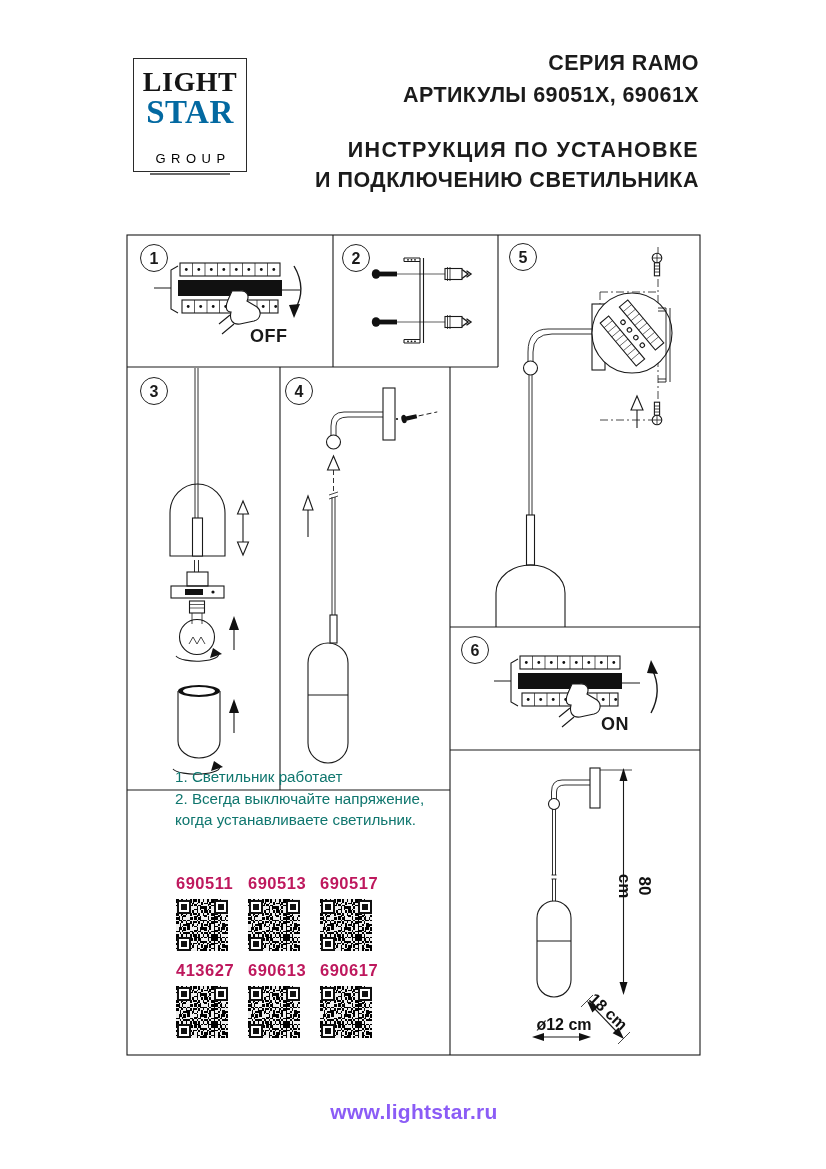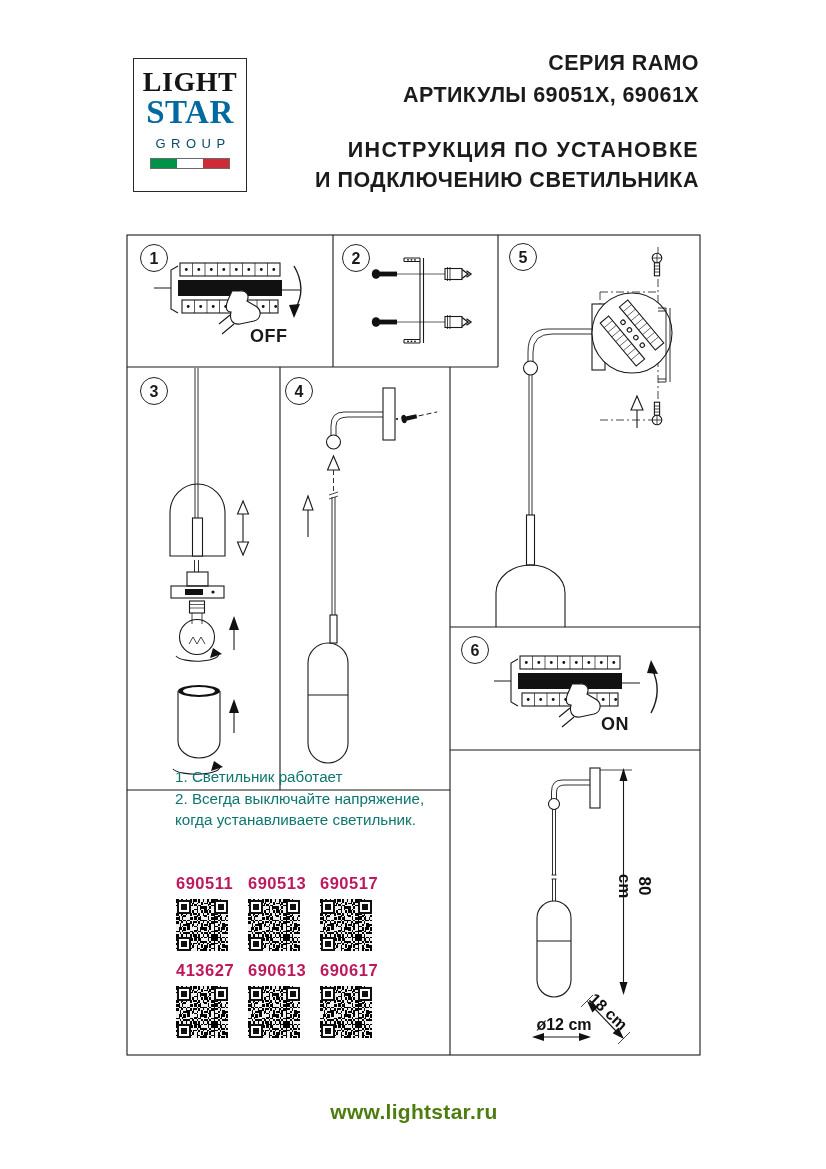--- a/index.html
+++ b/index.html
@@ -1,25 +1,25 @@
 <!DOCTYPE html>
 <html><head>
 <meta charset="utf-8">
 <style>
   html,body{margin:0;padding:0;background:#e8e8e8;}
   .page{position:relative;width:826px;height:1169px;background:#fff;margin:0 auto;
         font-family:"Liberation Sans",sans-serif;color:#1a1a1a;overflow:hidden;}
   .abs{position:absolute;}
 
   
-  .logo{position:absolute;left:133px;top:58px;width:114px;height:134px;border:1.5px solid #2a2a2a;
+  .logo{position:absolute;left:133px;top:58px;width:114px;height:114px;border:1.5px solid #2a2a2a;
         box-sizing:border-box;display:flex;flex-direction:column;align-items:center;justify-content:flex-start;padding-top:8px;}
   .logo .w1{font-family:"Liberation Serif",serif;font-weight:bold;font-size:28px;line-height:29px;letter-spacing:.5px;color:#141414;}
   .logo .w2{font-family:"Liberation Serif",serif;font-weight:bold;font-size:33px;line-height:32px;letter-spacing:.5px;color:#0369a1;}
-  .logo .w3{font-size:13px;letter-spacing:5.5px;margin-top:8px;margin-left:6px;color:#0c4a6e;}
+  .logo .w3{font-size:13px;letter-spacing:5.5px;margin-top:23px;margin-left:6px;color:#000000;}
   .flag{width:78px;height:9px;border:1px solid #6a6a6a;display:flex;margin-top:7px;box-sizing:content-box;}
   .flag i{flex:1;display:block;}
 
   
   .title{position:absolute;top:51px;right:127px;text-align:right;font-weight:bold;color:#1b1b1b;}
   .title .l1{font-size:21.5px;letter-spacing:.4px;}
   .title .l2{font-size:21.5px;letter-spacing:.4px;margin-top:7px;}
   .title .l3{font-size:21.5px;letter-spacing:1.3px;margin-top:30px;}
   .title .l4{font-size:21.5px;letter-spacing:.5px;margin-top:5px;}
 
@@ -47,21 +47,21 @@
   .qr::after{top:2.5px;right:2.5px;}
   .qr .f{position:absolute;bottom:2.5px;left:2.5px;}
 
   
   .dim{position:absolute;font-weight:bold;color:#111;}
   .dim-80{left:611px;top:866px;width:46px;text-align:center;font-size:17px;transform:rotate(90deg);}
   .dim-18{left:584px;top:1003px;width:48px;text-align:center;font-size:16px;transform:rotate(43deg);}
   .dim-12{left:536px;top:1016px;width:56px;text-align:center;font-size:16px;}
 
   .footer{position:absolute;left:128px;top:1100px;width:572px;text-align:center;
-          font-size:21px;font-weight:bold;letter-spacing:.3px;color:#4d7c0f;}
+          font-size:21px;font-weight:bold;letter-spacing:.3px;color:#8b5cf6;}
 </style>
 </head>
 <body>
 
 <div class="page">
 
   <div class="logo">
     <div class="w1">LIGHT</div>
     <div class="w2">STAR</div>
     <div class="w3">GROUP</div>

